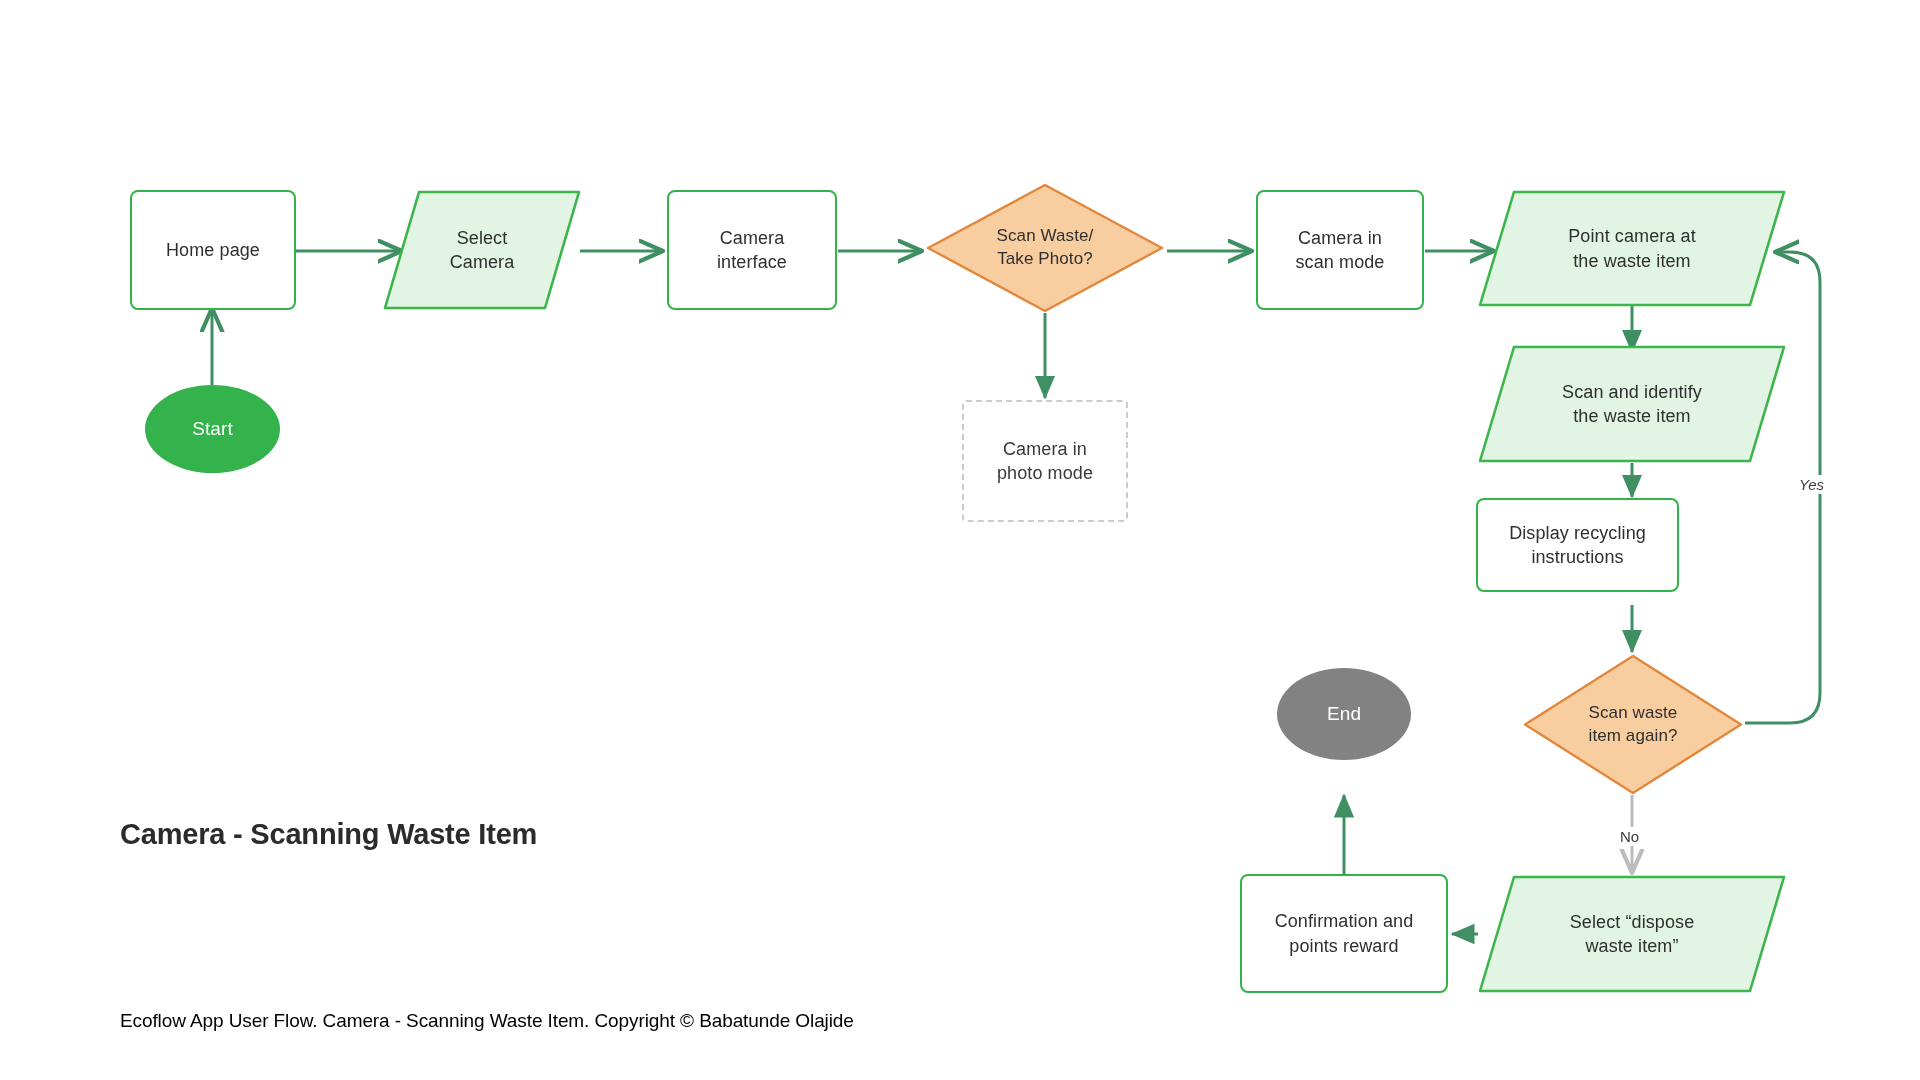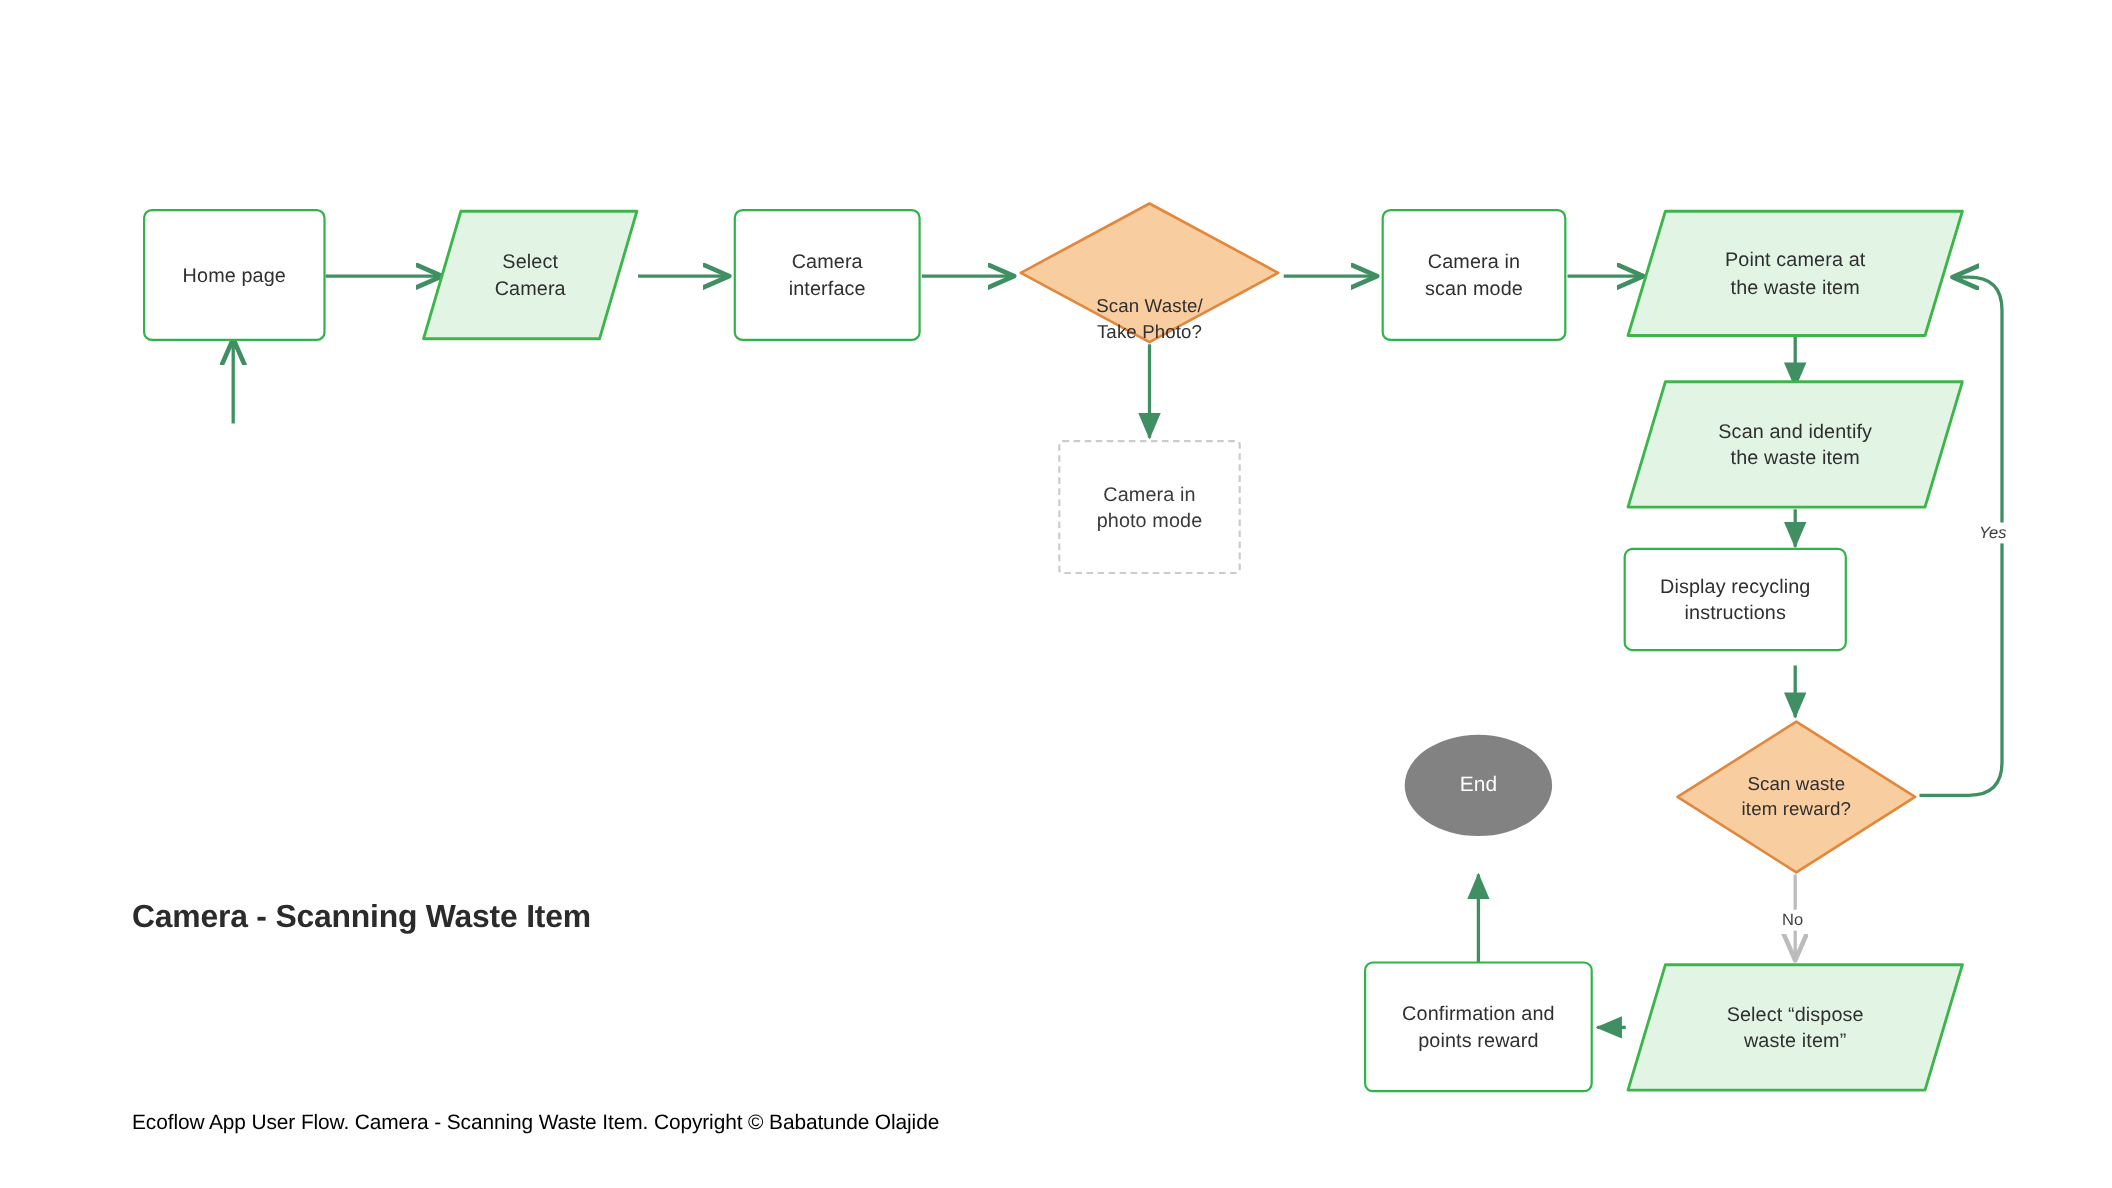--- a/index.html
+++ b/index.html
@@ -173,39 +173,42 @@
      Select "dispose waste item" --&gt;
     <path d="M1632,795 L1632,873" stroke="#bcbcbc" stroke-width="3" fill="none" marker-end="url(#arrowGray)"></path>
 
     
     <path d="M1478,934 L1452,934" stroke="#3f8f63" stroke-width="3" fill="none" marker-end="url(#arrowGreenSolid)"></path>
 
     
     <path d="M1344,875 L1344,795" stroke="#3f8f63" stroke-width="3" fill="none" marker-end="url(#arrowGreenSolid)"></path>
   </svg>
 
+  <div class="node ellipse start" style="left:145px; top:385px; width:135px; height:88px;">
+    <span class="label">Start</span>
+  </div>
 
   <div class="node rect" style="left:130px; top:190px; width:166px; height:120px;">
     <span class="label">Home page</span>
   </div>
 
   <div class="node para" style="left:383px; top:190px; width:198px; height:120px;">
     <svg class="shape" viewBox="0 0 198 120" preserveAspectRatio="none" xmlns="http://www.w3.org/2000/svg">
       <path d="M36,2 L196,2 L162,118 L2,118 Z" fill="#e2f4e4" stroke="#3cb54b" stroke-width="2.6" stroke-linejoin="round"></path>
     </svg>
     <span class="label">Select
 Camera</span>
   </div>
 
   <div class="node rect" style="left:667px; top:190px; width:170px; height:120px;">
     <span class="label">Camera
 interface</span>
   </div>
 
-  <div class="node diamond" style="left:925px; top:182px; width:240px; height:132px;align-items:flex-end;">
+  <div class="node diamond" style="left:925px; top:182px; width:240px; height:132px;">
     <svg class="shape" viewBox="0 0 240 132" preserveAspectRatio="none" xmlns="http://www.w3.org/2000/svg">
       <path d="M120,3 L237,66 L120,129 L3,66 Z" fill="#f8cda0" stroke="#e2873c" stroke-width="2.4" stroke-linejoin="round"></path>
     </svg>
     <span class="label">Scan Waste/
 Take Photo?</span>
   </div>
 
   <div class="node rect-dashed" style="left:962px; top:400px; width:166px; height:122px;">
     <span class="label">Camera in
 photo mode</span>
@@ -235,21 +238,21 @@
   <div class="node rect" style="left:1476px; top:498px; width:203px; height:94px;">
     <span class="label">Display recycling
 instructions</span>
   </div>
 
   <div class="node diamond" style="left:1522px; top:653px; width:222px; height:143px;">
     <svg class="shape" viewBox="0 0 222 143" preserveAspectRatio="none" xmlns="http://www.w3.org/2000/svg">
       <path d="M111,3 L219,71.5 L111,140 L3,71.5 Z" fill="#f8cda0" stroke="#e2873c" stroke-width="2.4" stroke-linejoin="round"></path>
     </svg>
     <span class="label">Scan waste
-item reward?</span>
+item again?</span>
   </div>
 
   <div class="node para" style="left:1478px; top:875px; width:308px; height:118px;">
     <svg class="shape" viewBox="0 0 308 118" preserveAspectRatio="none" xmlns="http://www.w3.org/2000/svg">
       <path d="M36,2 L306,2 L272,116 L2,116 Z" fill="#e2f4e4" stroke="#3cb54b" stroke-width="2.6" stroke-linejoin="round"></path>
     </svg>
     <span class="label">Select “dispose
 waste item”</span>
   </div>
 

